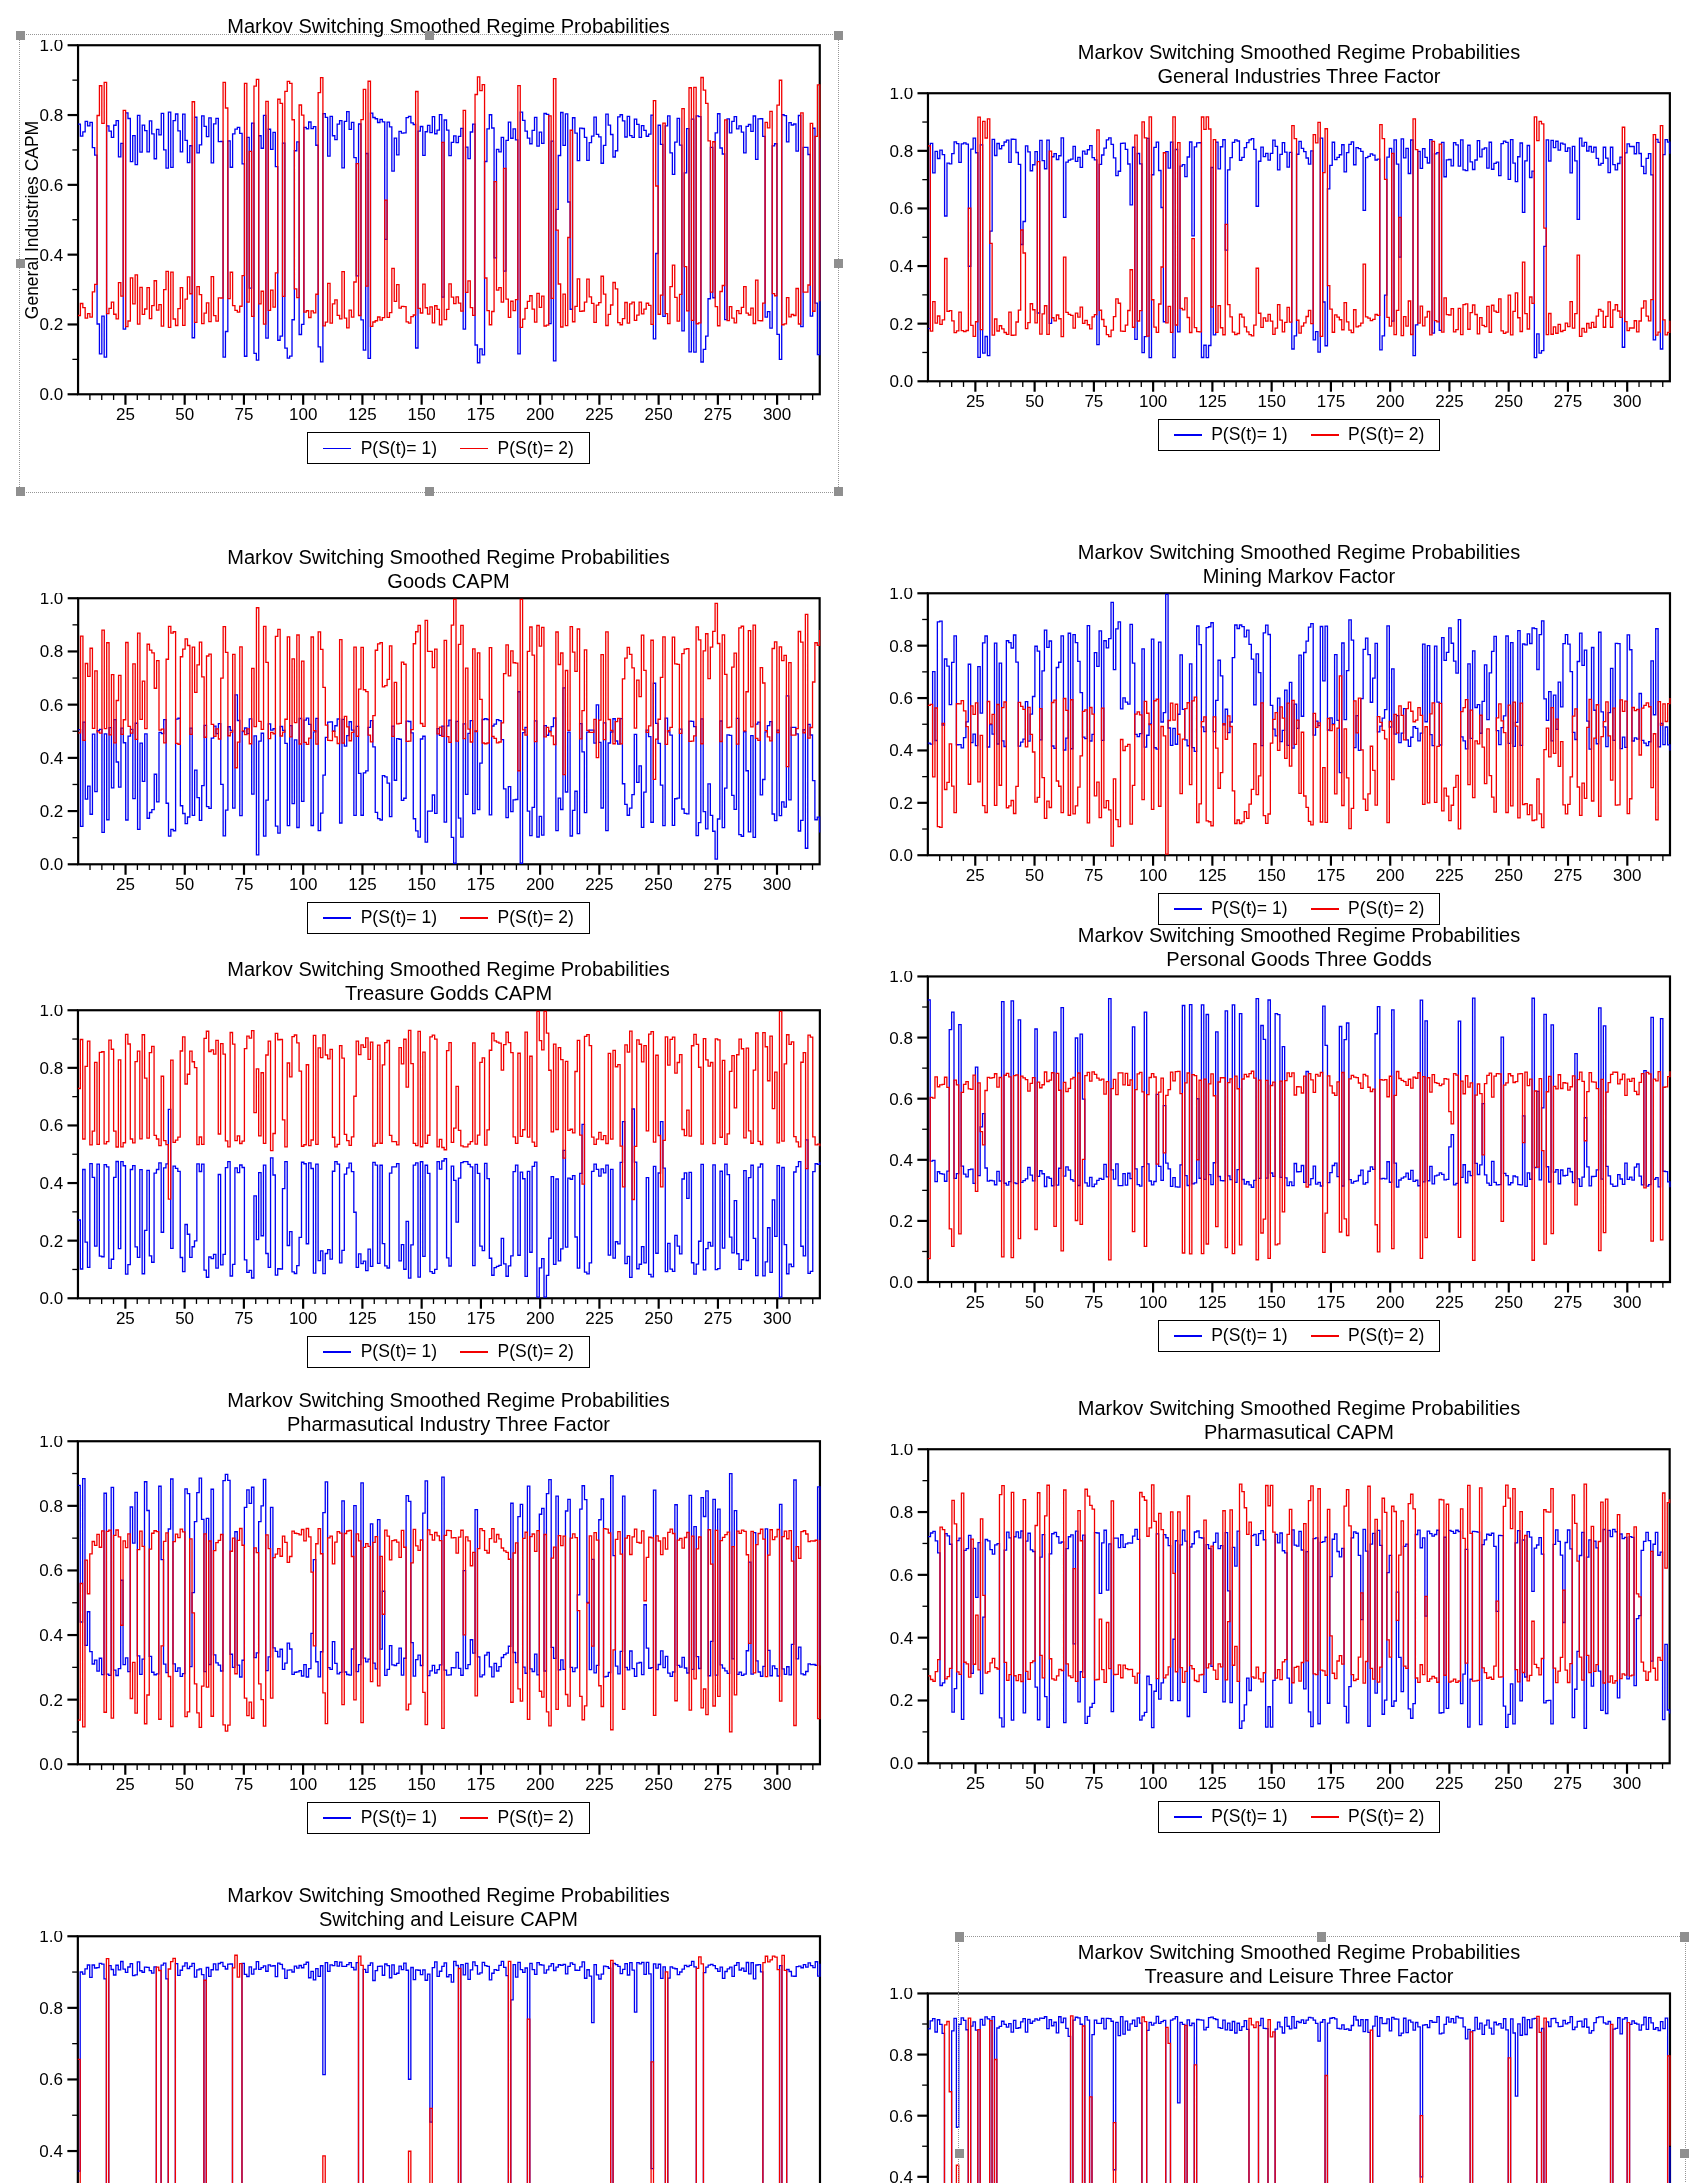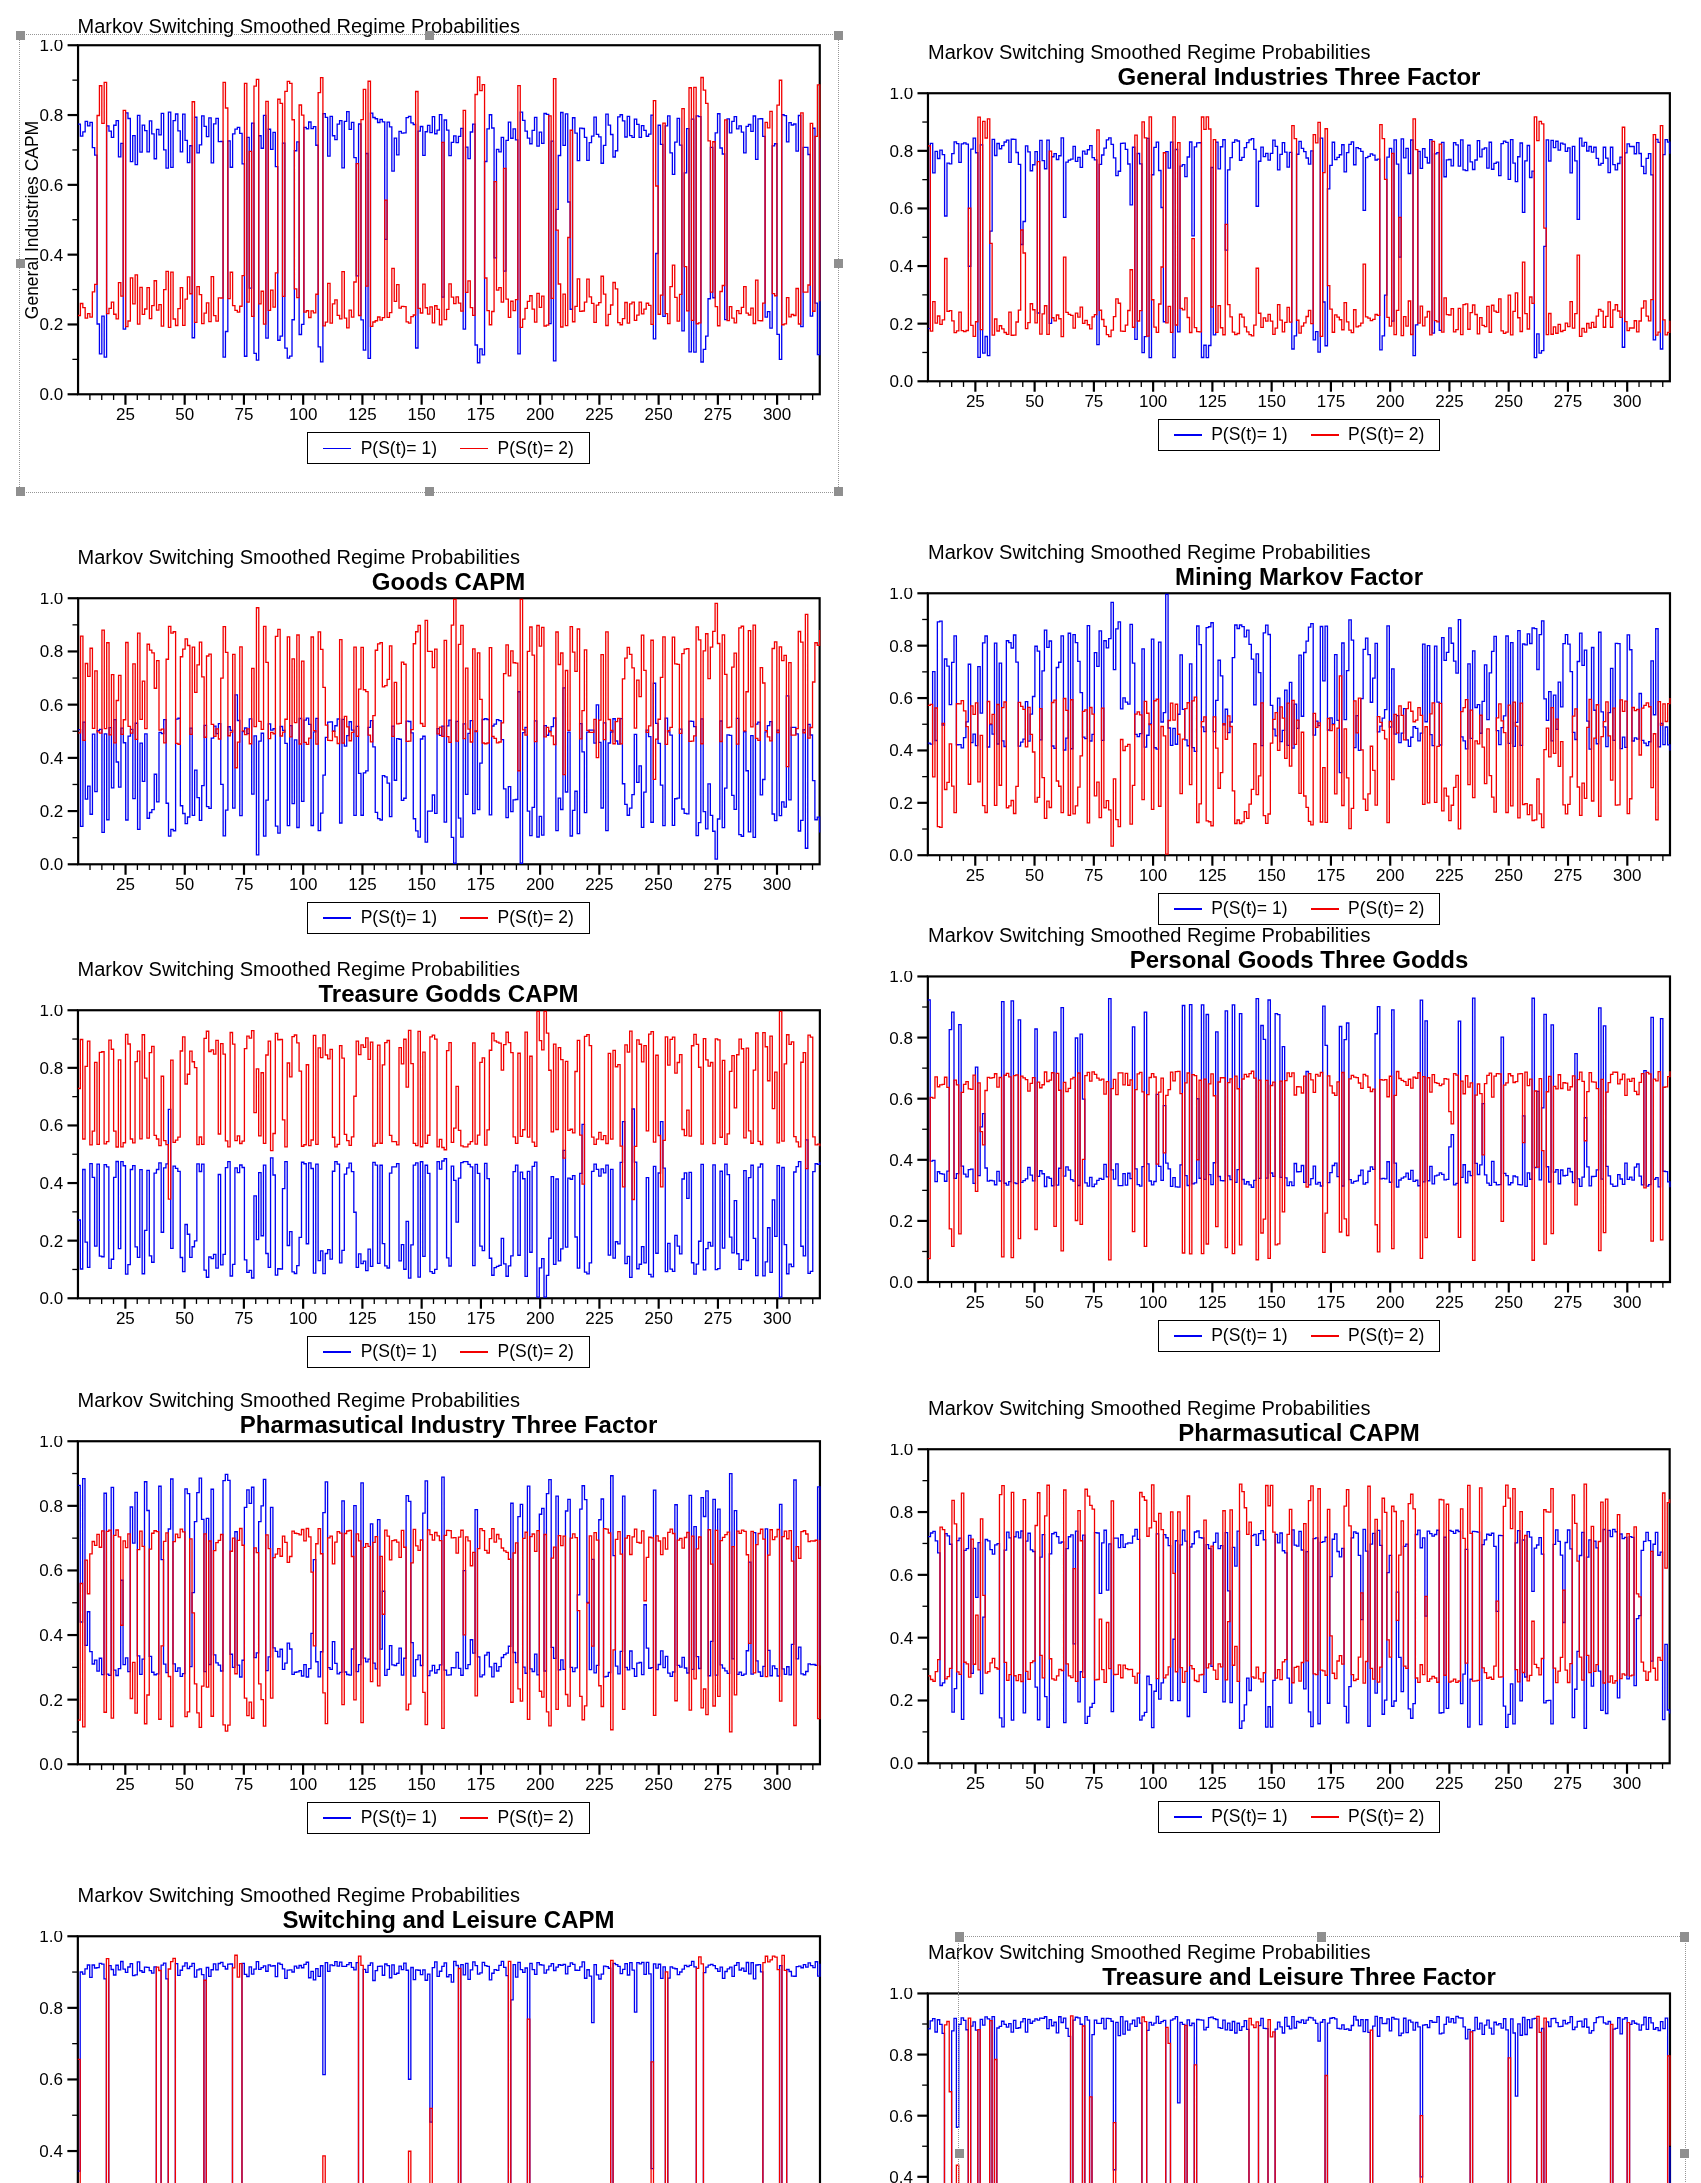--- a/index.html
+++ b/index.html
@@ -1,22 +1,22 @@
 <!DOCTYPE html>
 <html style="font-size:7px"><head>
 <meta charset="utf-8">
 <style>
   html,body{margin:0;padding:0;background:#ffffff;}
   .page{position:relative;width:1702px;height:2392px;background:#ffffff;overflow:hidden;
         font-family:"Liberation Sans","DejaVu Sans",sans-serif;color:#000;}
   .chart{position:absolute;width:825px;}
-  .chart .title{margin:0 0 1.7px 74px;width:742px;text-align:left;
+  .chart .title{margin:0 0 1.7px 74px;width:742px;text-align:center;
         font-size:20px;font-weight:400;line-height:23px;white-space:nowrap;}
   .chart .subtitle{margin:0 0 0.9px 74px;width:742px;text-align:center;
-        font-size:24px;font-weight:700;line-height:21px;white-space:nowrap;}
+        font-size:20px;font-weight:400;line-height:21px;white-space:nowrap;}
   .plot-wrap{margin-left:28px;}
   .ylab{position:absolute;left:28px;transform:translate(-50%,-50%) rotate(-90deg);
         transform-origin:center;white-space:nowrap;font-size:17.5px;color:#000;}
   .legend-row{margin-left:74px;width:742px;display:flex;justify-content:center;margin-top:4.4px;}
   .legend-box{display:inline-flex;align-items:center;gap:23px;border:1.7px solid #000;
         background:#fff;padding:3.5px 15px;}
   .lg-item{display:inline-flex;align-items:center;gap:9.6px;}
   .lg-swatch{display:inline-block;width:28px;height:1.7px;}
   .lg-label{font-size:17.5px;line-height:23px;white-space:nowrap;}
   .sel{position:absolute;border:1.7px dotted #969696;pointer-events:none;}

